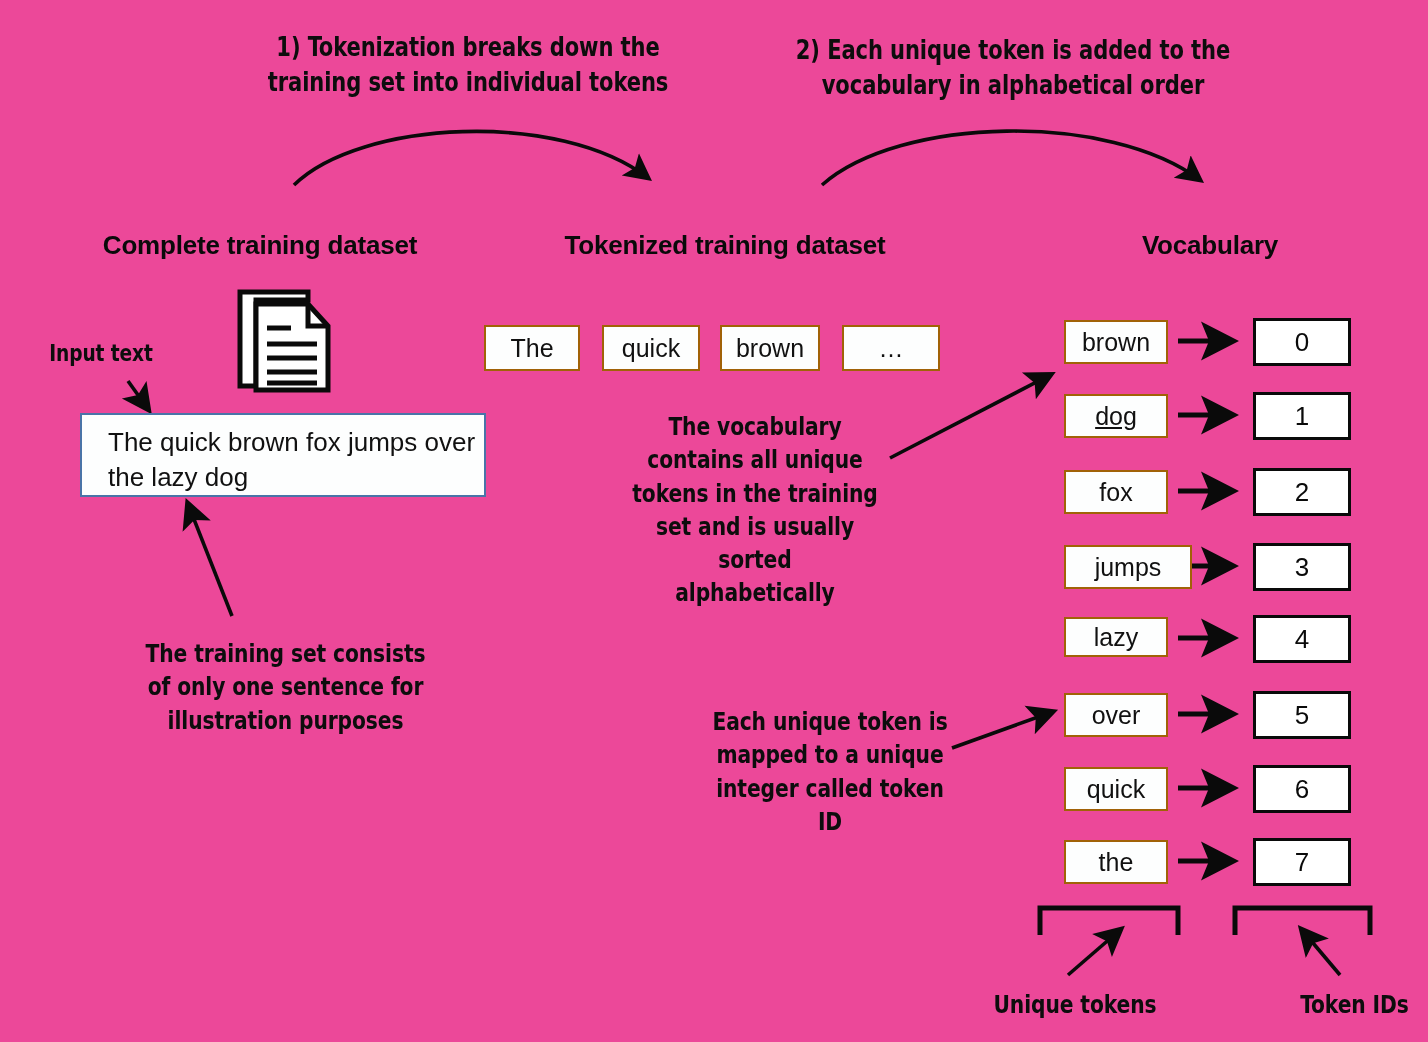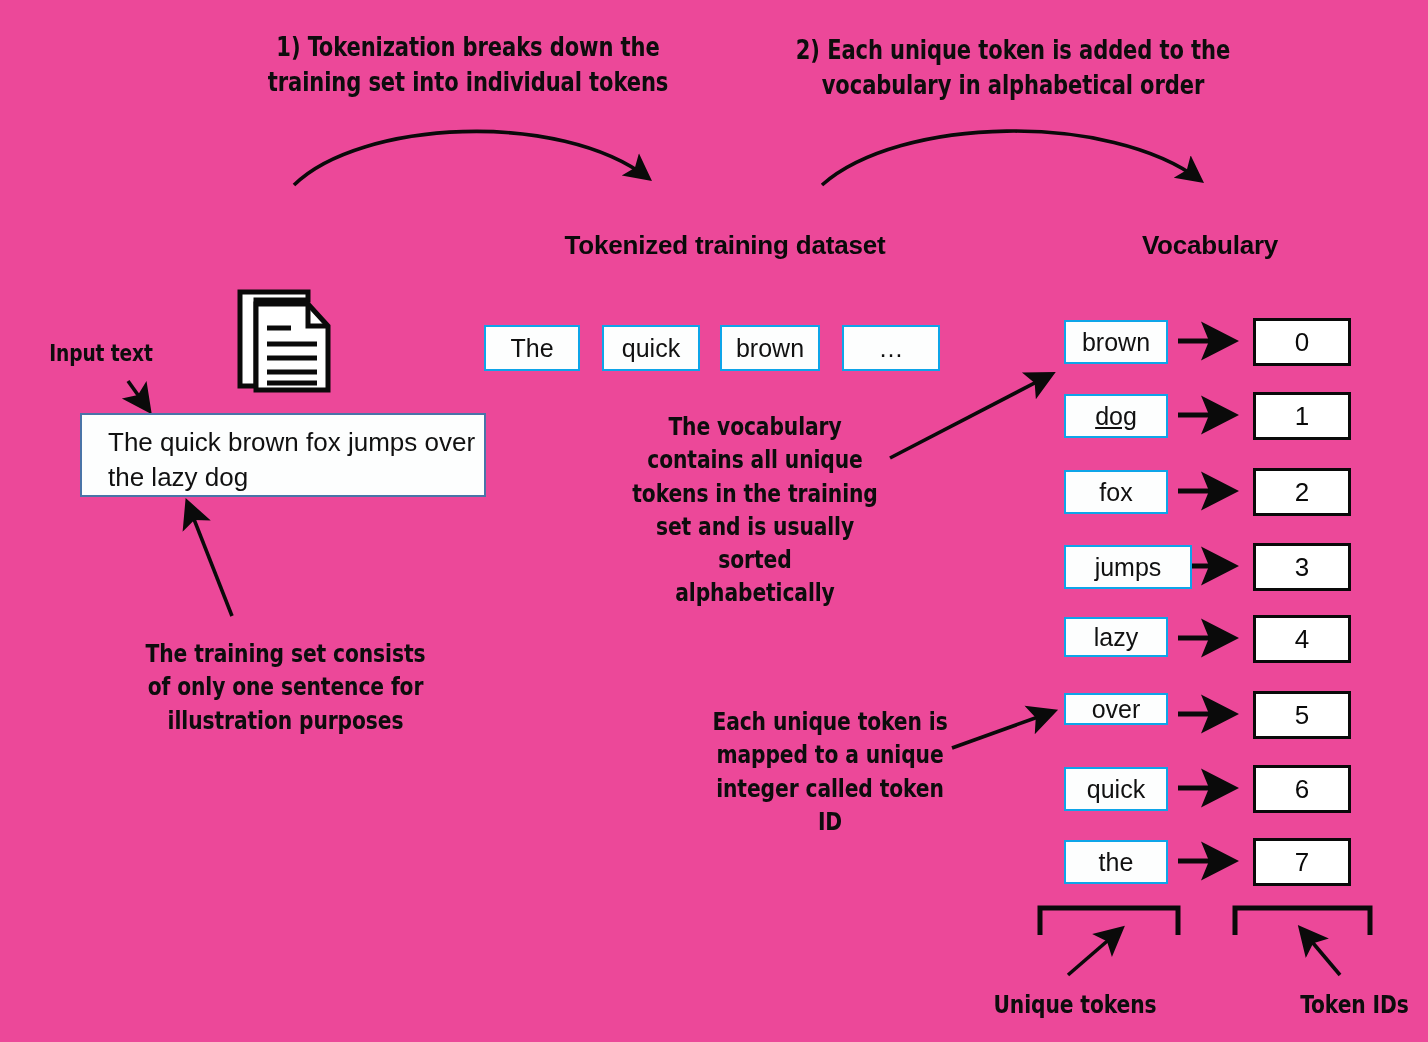--- a/index.html
+++ b/index.html
@@ -37,21 +37,21 @@
     font-size: 26px;
     color: #0a0a0a;
     text-align: center;
     white-space: nowrap;
     letter-spacing: -0.2px;
   }
 
   
   .bluebox {
     box-sizing: border-box;
-    border: 2px solid #0ea5e9;
+    border: 2px solid #a16207;
     background: #fdfefe;
     display: flex;
     align-items: center;
     justify-content: center;
     font-family: "Liberation Sans", sans-serif;
     font-size: 25px;
     color: #111;
   }
   .blackbox {
     box-sizing: border-box;
@@ -120,20 +120,21 @@
       <path d="M1178,861 L1232,861" marker-end="url(#ah)"></path>
     </g>
 
     <path d="M1040,935 L1040,908 L1178,908 L1178,935" fill="none" stroke="#0a0a0a" stroke-width="5"></path>
     <path d="M1235,935 L1235,908 L1370,908 L1370,935" fill="none" stroke="#0a0a0a" stroke-width="5"></path>
 
     <path d="M1068,975 L1120,930" fill="none" stroke="#0a0a0a" stroke-width="3.6" marker-end="url(#ah2)"></path>
     <path d="M1340,975 L1302,930" fill="none" stroke="#0a0a0a" stroke-width="3.6" marker-end="url(#ah2)"></path>
   </svg>
 
+  <div class="abs heading" style="left:80px; top:230px; width:360px;">Complete training dataset</div>
   <div class="abs heading" style="left:1095px; top:230px; width:230px;">Vocabulary</div>
   <div class="abs heading" style="left:540px; top:230px; width:370px;">Tokenized training dataset</div>
 
   <div class="abs" style="left:234px; top:288px; width:102px; height:108px;">
     <svg viewBox="0 0 102 108" style="width:102px;height:108px;">
 
       <path d="M6,4 H74 V12 H22 V98 H6 Z" fill="#ffffff" stroke="#0a0a0a" stroke-width="5" stroke-linejoin="miter"></path>
 
       <path d="M22,16 H74 L94,38 V102 H22 Z" fill="#ffffff" stroke="#0a0a0a" stroke-width="5" stroke-linejoin="miter"></path>
       <path d="M74,16 V38 H94" fill="none" stroke="#0a0a0a" stroke-width="5"></path>
@@ -172,21 +173,21 @@
   <div class="abs annot" style="left:690px; top:705px; width:280px; font-size:25px;">Each unique token is
 mapped to a unique
 integer called token
 ID</div>
 
   <div class="abs bluebox" style="left:1064px; top:320px; width:104px; height:44px;">brown</div>
   <div class="abs bluebox" style="left:1064px; top:394px; width:104px; height:44px;text-decoration:underline;">dog</div>
   <div class="abs bluebox" style="left:1064px; top:470px; width:104px; height:44px;">fox</div>
   <div class="abs bluebox" style="left:1064px; top:545px; width:128px; height:44px;">jumps</div>
   <div class="abs bluebox" style="left:1064px; top:617px; width:104px; height:40px;">lazy</div>
-  <div class="abs bluebox" style="left:1064px; top:693px; width:104px; height:32px;">over</div>
+  <div class="abs bluebox" style="left:1064px; top:693px; width:104px; height:44px;">over</div>
   <div class="abs bluebox" style="left:1064px; top:767px; width:104px; height:44px;">quick</div>
   <div class="abs bluebox" style="left:1064px; top:840px; width:104px; height:44px;">the</div>
 
   <div class="abs blackbox" style="left:1253px; top:318px; width:98px; height:48px;">0</div>
   <div class="abs blackbox" style="left:1253px; top:392px; width:98px; height:48px;">1</div>
   <div class="abs blackbox" style="left:1253px; top:468px; width:98px; height:48px;">2</div>
   <div class="abs blackbox" style="left:1253px; top:543px; width:98px; height:48px;">3</div>
   <div class="abs blackbox" style="left:1253px; top:615px; width:98px; height:48px;">4</div>
   <div class="abs blackbox" style="left:1253px; top:691px; width:98px; height:48px;">5</div>
   <div class="abs blackbox" style="left:1253px; top:765px; width:98px; height:48px;">6</div>

